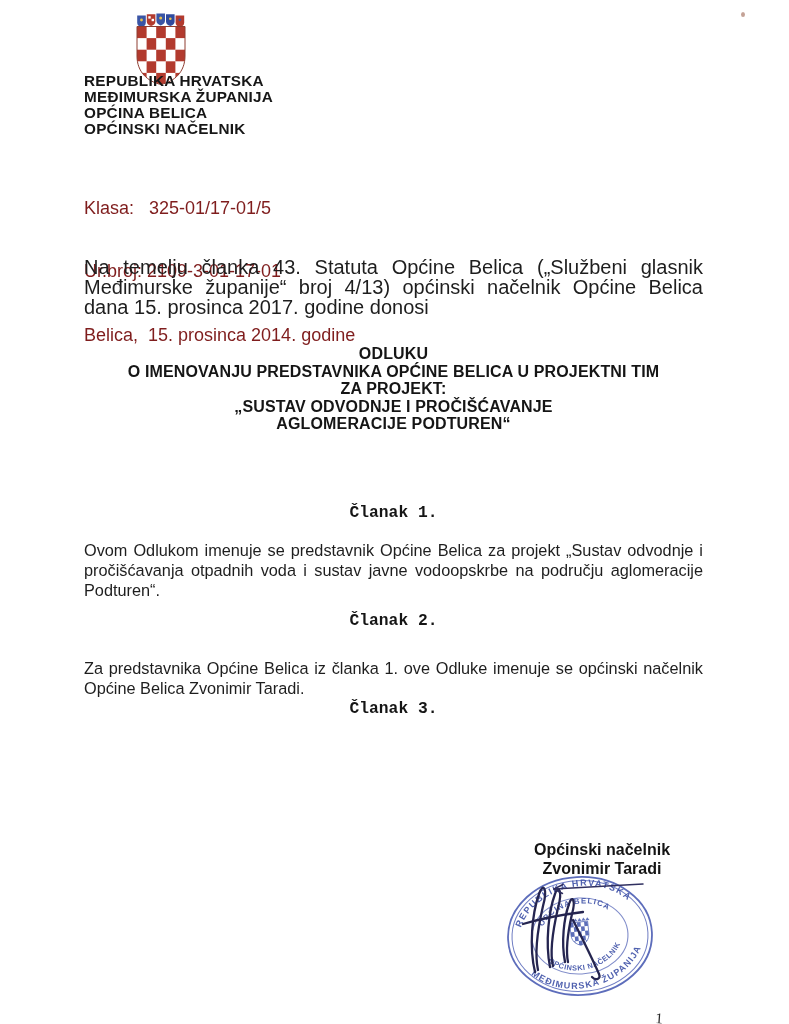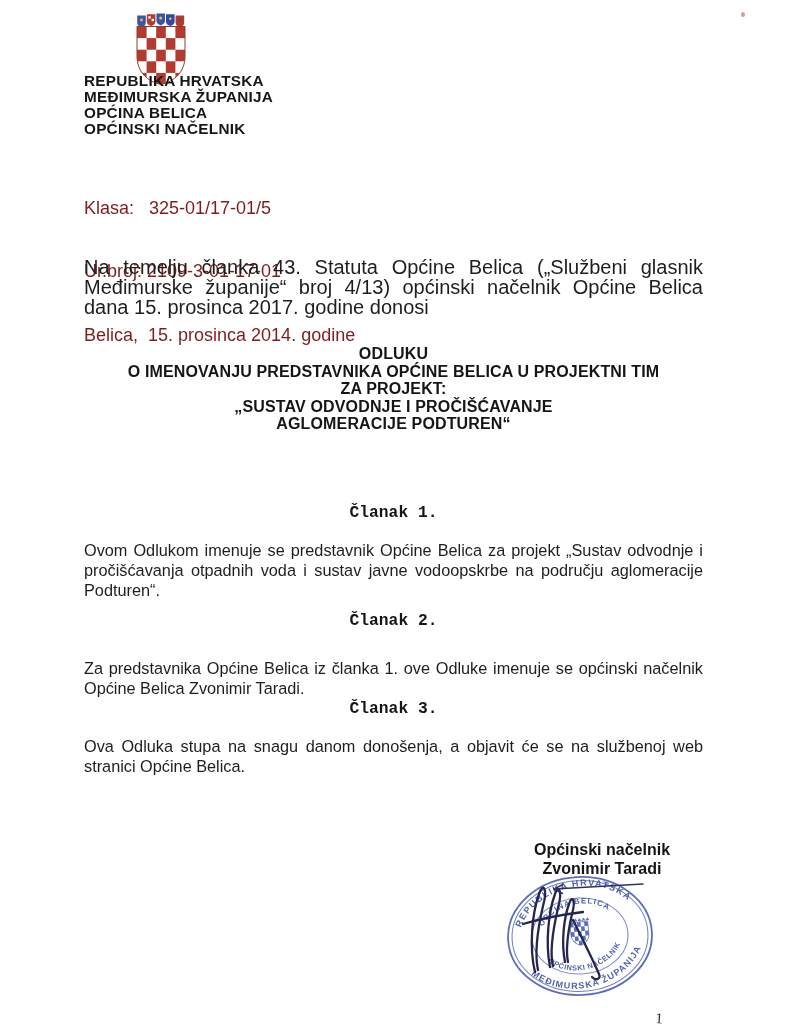--- a/index.html
+++ b/index.html
@@ -100,21 +100,20 @@
     <div>AGLOMERACIJE PODTUREN“</div>
   </div>
 
   <div class="abs article-heading h1">Članak 1.</div>
   <div class="abs article-body p1">Ovom Odlukom imenuje se predstavnik Općine Belica za projekt „Sustav odvodnje i pročišćavanja otpadnih voda i sustav javne vodoopskrbe na području aglomeracije Podturen“.</div>
 
   <div class="abs article-heading h2">Članak 2.</div>
   <div class="abs article-body p2">Za predstavnika Općine Belica iz članka 1. ove Odluke imenuje se općinski načelnik Općine Belica Zvonimir Taradi.</div>
 
   <div class="abs article-heading h3">Članak 3.</div>
-  <div class="abs article-body p3">Ova Odluka stupa na snagu danom donošenja, a objavit će se na službenoj web stranici Općine Belica.</div>
 
   <div class="abs signature">
     <div>Općinski načelnik</div>
     <div>Zvonimir Taradi</div>
   </div>
 
   <svg class="abs stamp" width="190" height="164" viewBox="0 0 190 164">
     <g stroke="#4b5db4" fill="none" transform="rotate(-3 85 74)">
       <ellipse cx="85" cy="74" rx="72" ry="59" stroke-width="1.8" opacity="0.9"></ellipse>
       <ellipse cx="85" cy="74" rx="68" ry="55.4" stroke-width="1" opacity="0.8"></ellipse>

